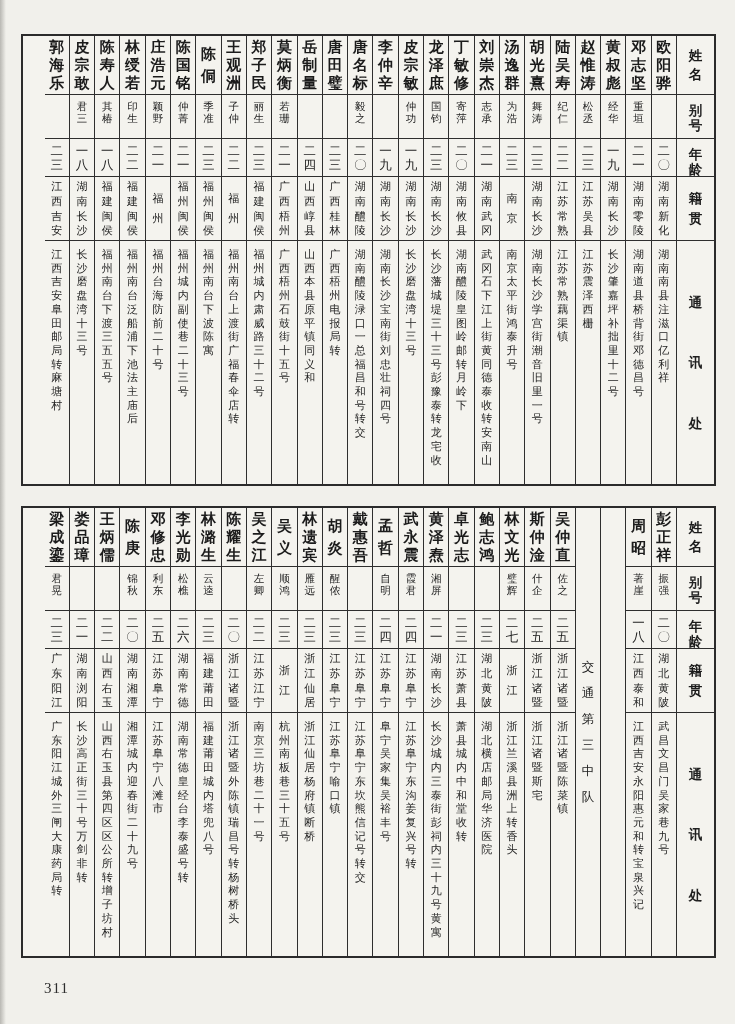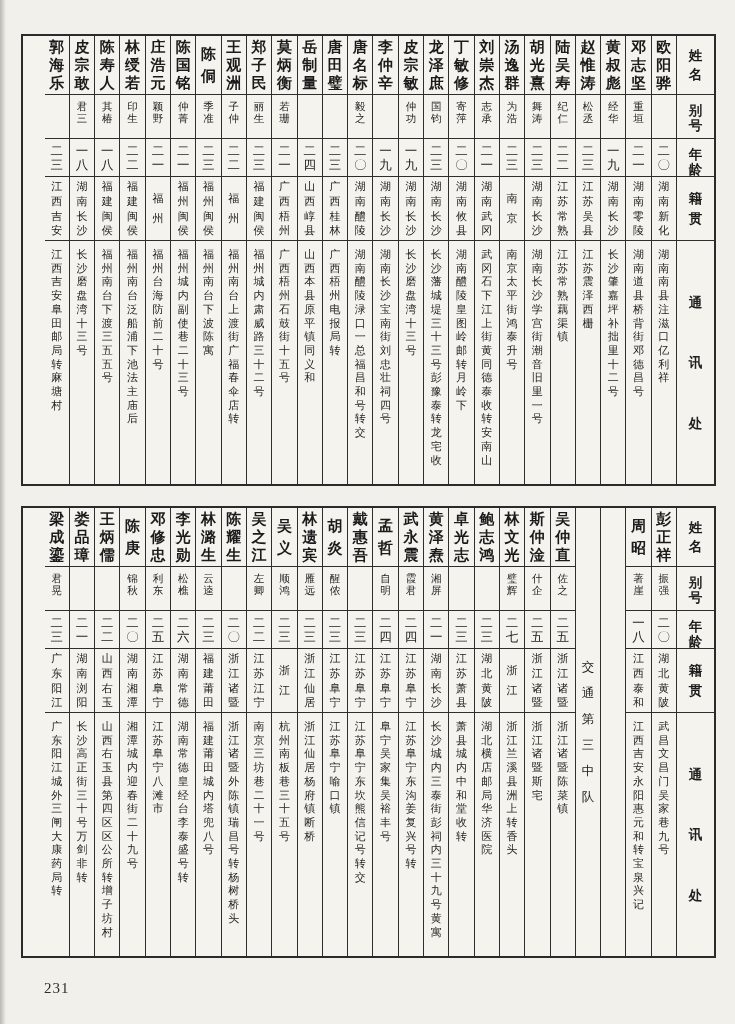--- a/index.html
+++ b/index.html
@@ -2265,13 +2265,13 @@
             <div class="ch">康</div>
             <div class="ch">药</div>
             <div class="ch">局</div>
             <div class="ch">转</div>
           </div>
         </div>
       </div>
     </div>
 </div>
 
-<div class="page-number">231</div>
+<div class="page-number">311</div>
 
 </body></html>

